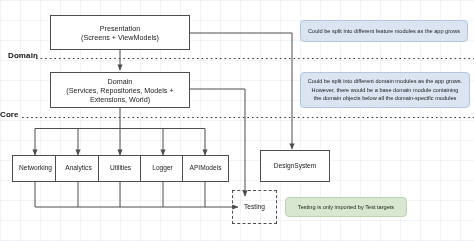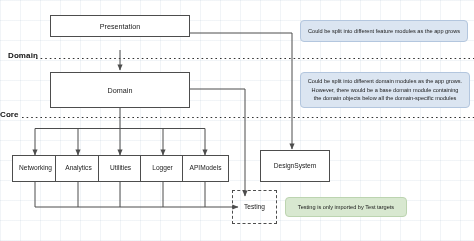--- a/index.html
+++ b/index.html
@@ -88,29 +88,32 @@
     <path d="M35,182 L35,207 L238,207" stroke="#4d4d4d" stroke-width="1" fill="none" marker-end="url(#arw)"></path>
     <line x1="78" y1="182" x2="78" y2="207" stroke="#4d4d4d" stroke-width="1"></line>
     <line x1="120" y1="182" x2="120" y2="207" stroke="#4d4d4d" stroke-width="1"></line>
     <line x1="163" y1="182" x2="163" y2="207" stroke="#4d4d4d" stroke-width="1"></line>
     <line x1="205" y1="182" x2="205" y2="207" stroke="#4d4d4d" stroke-width="1"></line>
   </svg>
 
   <div class="band-label" style="left:8px;top:51px;">Domain</div>
   <div class="band-label" style="left:0;top:110px;">Core</div>
 
-  <div class="node big" style="left:50px;top:15px;width:140px;height:22px;">
+  <div class="node big" style="left:50px;top:15px;width:140px;height:35px;">
     <div>
       <div>Presentation</div>
+      <div>(Screens + ViewModels)</div>
     </div>
   </div>
 
   <div class="node big" style="left:50px;top:72px;width:140px;height:36px;">
     <div>
       <div>Domain</div>
+      <div class="t2">(Services, Repositories, Models +
+Extensions, World)</div>
     </div>
   </div>
 
   <div class="node core" style="left:12px;top:155px;width:47px;height:27px;">
     <span>Networking</span>
   </div>
   <div class="node core" style="left:55px;top:155px;width:47px;height:27px;">
     <span>Analytics</span>
   </div>
   <div class="node core" style="left:98px;top:155px;width:45px;height:27px;">

